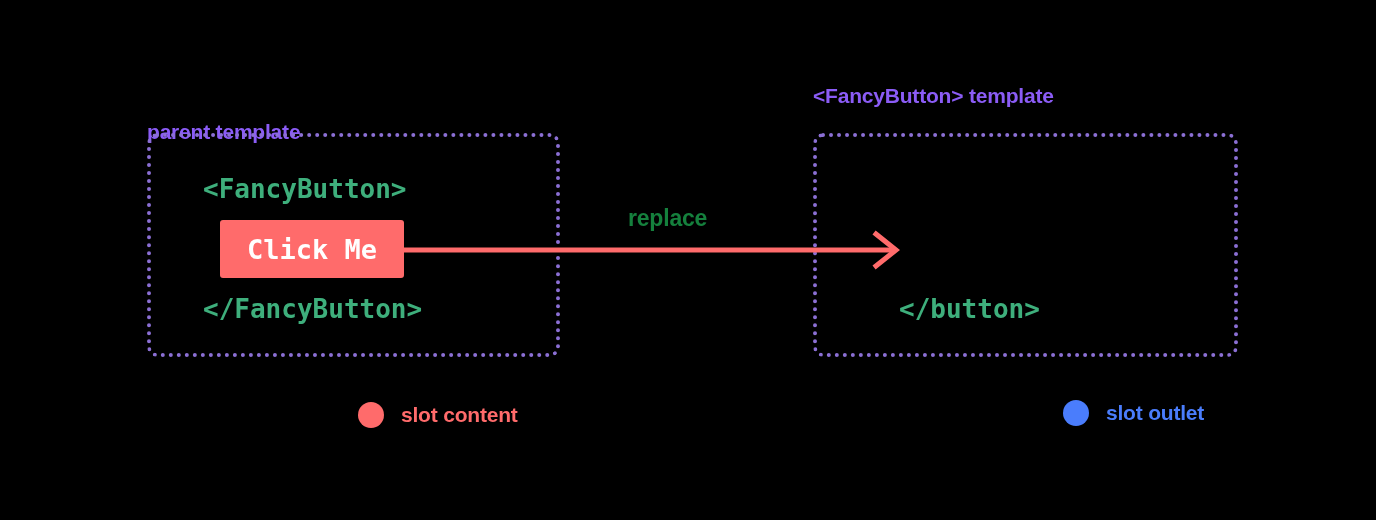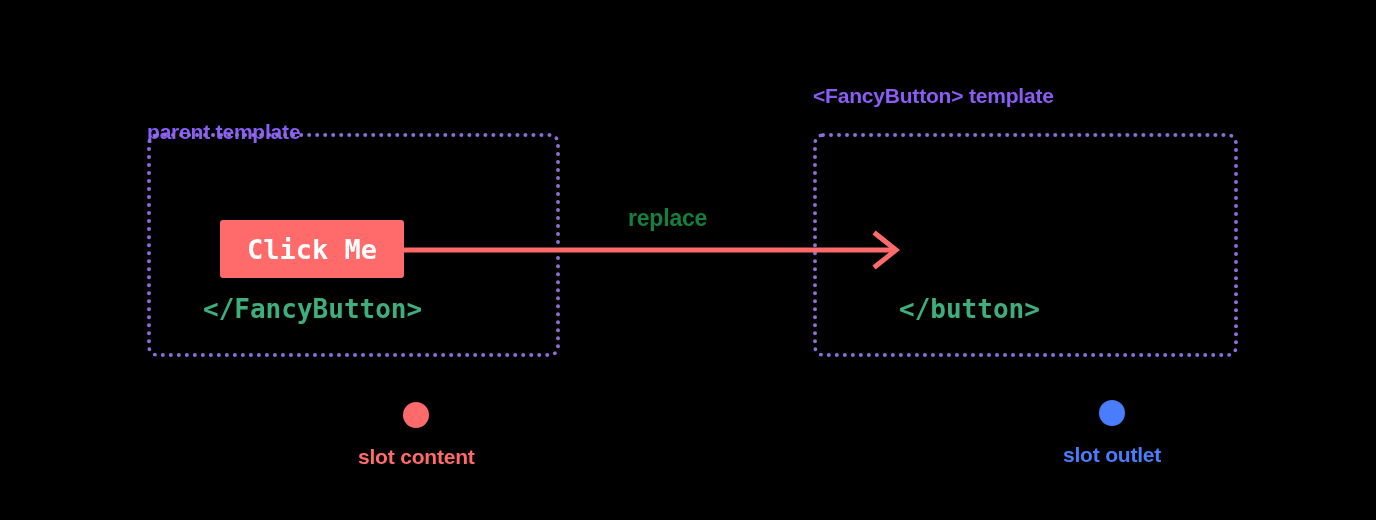--- a/index.html
+++ b/index.html
@@ -112,21 +112,20 @@
     white-space: nowrap;
   }
 
   
   .legend-item {
     position: absolute;
     display: flex;
     align-items: center;
     gap: 17px;
     white-space: nowrap;
-    flex-direction: column;
   }
   .legend-dot {
     width: 26px;
     height: 26px;
     border-radius: 50%;
     flex: 0 0 auto;
   }
   .legend-text {
     font-family: "Liberation Sans", sans-serif;
     font-weight: bold;
@@ -144,20 +143,21 @@
 <body>
 
 <div class="stage">
 
   <div class="section-label" id="label-parent">parent template</div>
 
   <div class="section-label" id="label-fancy">&lt;FancyButton&gt; template</div>
 
   <div class="panel" id="panel-parent"></div>
 
+  <div class="code-line" id="code-open-fancy">&lt;FancyButton&gt;</div>
 
   <div class="chip" id="chip-click-me">Click Me</div>
 
   <div class="code-line" id="code-close-fancy">&lt;/FancyButton&gt;</div>
 
   <div class="panel" id="panel-fancy"></div>
 
 
 
   <div class="code-line" id="code-close-button">&lt;/button&gt;</div>

